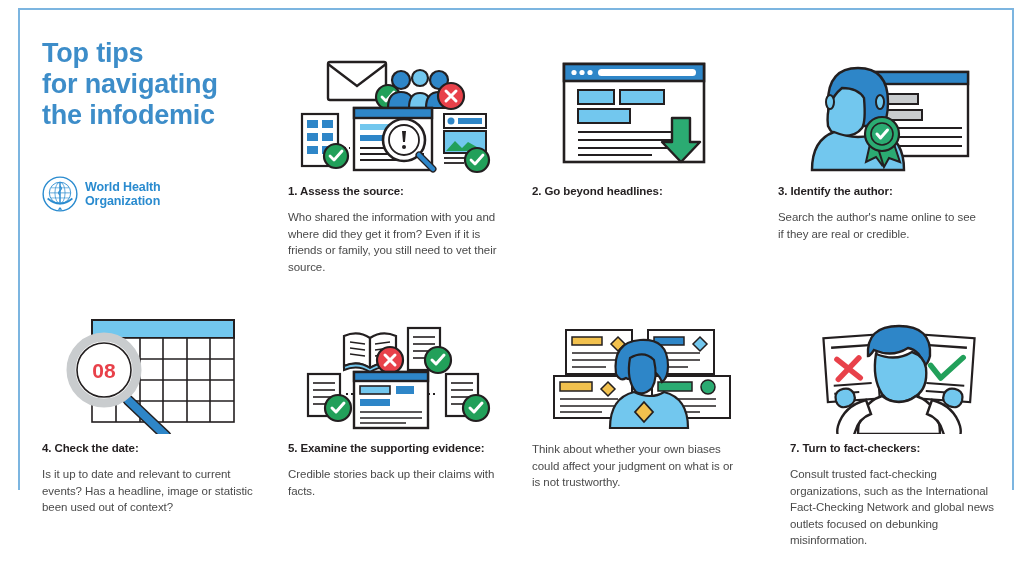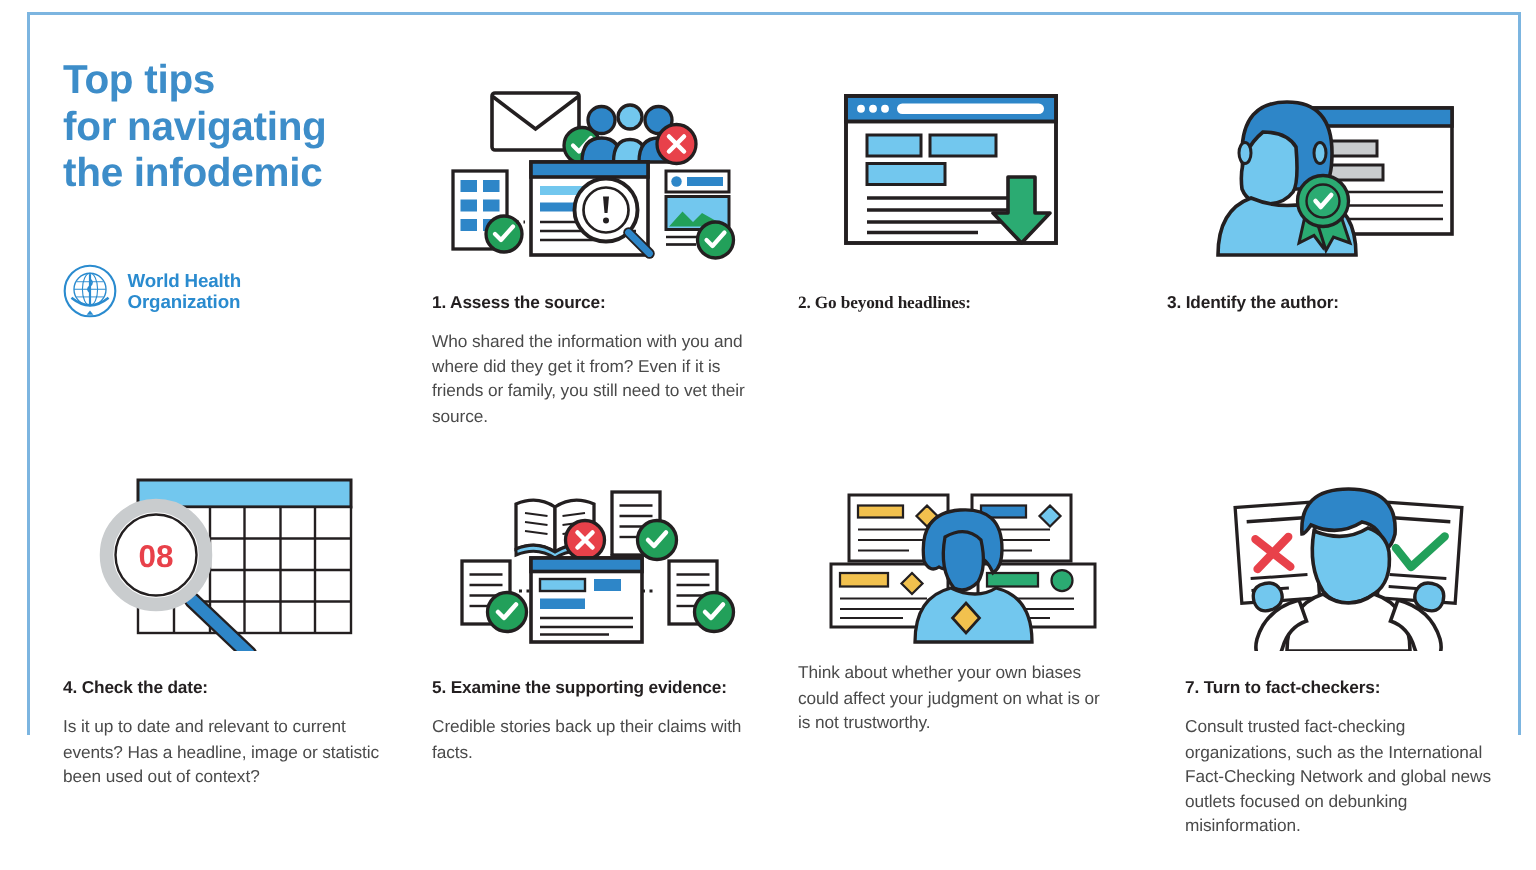--- a/index.html
+++ b/index.html
@@ -31,21 +31,21 @@
     position:absolute;left:42px;top:176px;display:flex;align-items:center;gap:7px;
   }
   .who-mark{width:36px;height:36px;flex:0 0 36px;}
   .who-text{
     color:#2a8bcf;font-weight:bold;font-size:12.5px;line-height:14px;
     letter-spacing:-0.1px;
   }
   .art{position:absolute;text-align:right;}
   .tip-title{
     font-size:11.5px;font-weight:bold;color:#231f20;line-height:14px;
-    margin:11px 0 11px 0;letter-spacing:-0.1px;
+    margin:0 0 11px 0;letter-spacing:-0.1px;
   }
   .tip-body{
     font-size:11.5px;color:#4a4a4a;line-height:16.5px;margin:0;
     letter-spacing:-0.05px;
   }
   .tip-text{position:absolute;}
 </style>
 </head>
 <body>
 
@@ -345,26 +345,27 @@
       <path d="M34 68 q10 -4 14 4 q3 8 -5 12 q-10 4 -13 -5 q-2 -8 4 -11 z" fill="#72c7ee" stroke="#231f20" stroke-width="2.2"></path>
       <path d="M152 68 q-10 -4 -14 4 q-3 8 5 12 q10 4 13 -5 q2 -8 -4 -11 z" fill="#72c7ee" stroke="#231f20" stroke-width="2.2"></path>
     </svg>
   </div>
 
   <div class="tip-text" style="left:288px;top:184px;width:212px;">
     <p class="tip-title">1. Assess the source:</p>
     <p class="tip-body">Who shared the information with you and where did they get it from? Even if it is friends or family, you still need to vet their source.</p>
   </div>
 
-  <div class="tip-text" style="left:532px;top:184px;width:200px;font-family:Liberation Serif, serif;">
+  <div class="tip-text" style="left:532px;top:184px;width:200px;">
     <p class="tip-title">2. Go beyond headlines:</p>
   </div>
 
   <div class="tip-text" style="left:778px;top:184px;width:200px;">
     <p class="tip-title">3. Identify the author:</p>
+    <p class="tip-body">Search the author's name online to see if they are real or credible.</p>
   </div>
 
   <div class="tip-text" style="left:42px;top:441px;width:218px;">
     <p class="tip-title">4. Check the date:</p>
     <p class="tip-body">Is it up to date and relevant to current events? Has a headline, image or statistic been used out of context?</p>
   </div>
 
   <div class="tip-text" style="left:288px;top:441px;width:215px;">
     <p class="tip-title">5. Examine the supporting evidence:</p>
     <p class="tip-body">Credible stories back up their claims with facts.</p>

